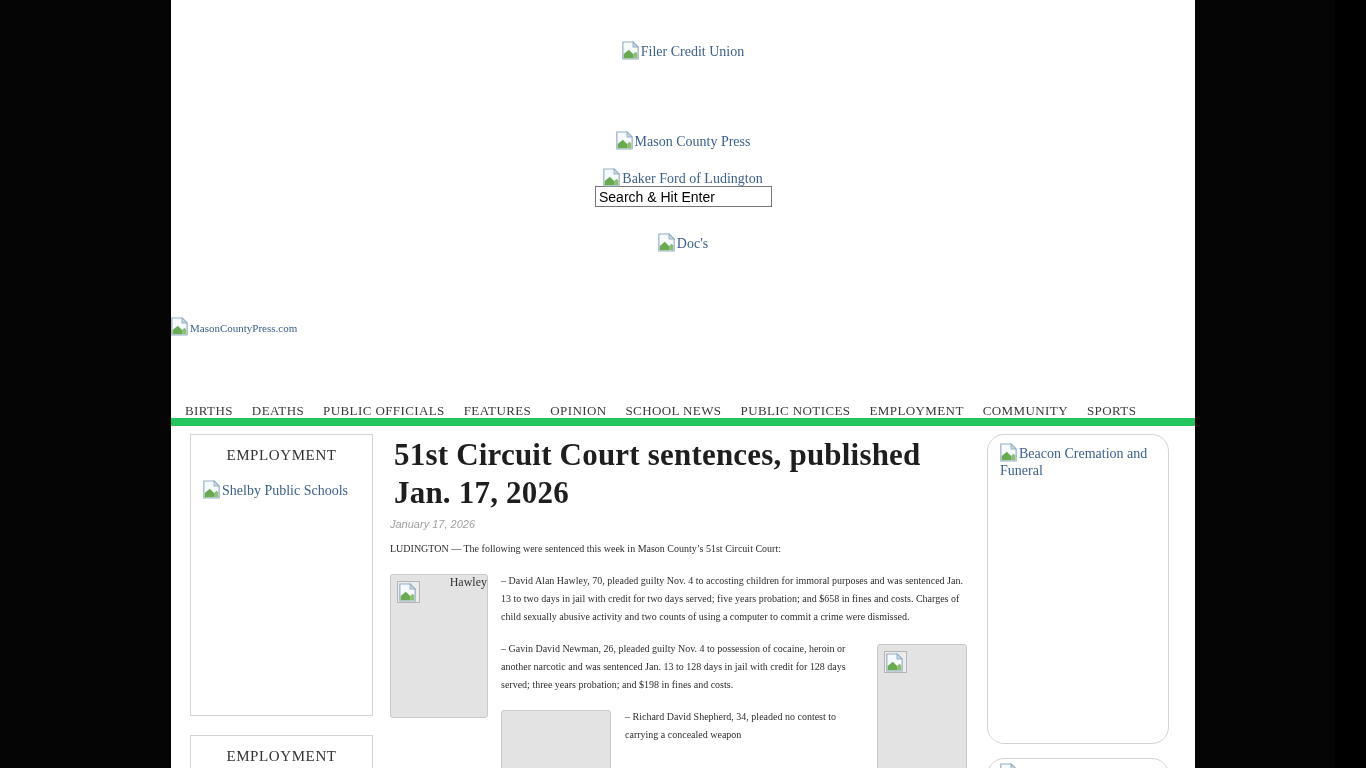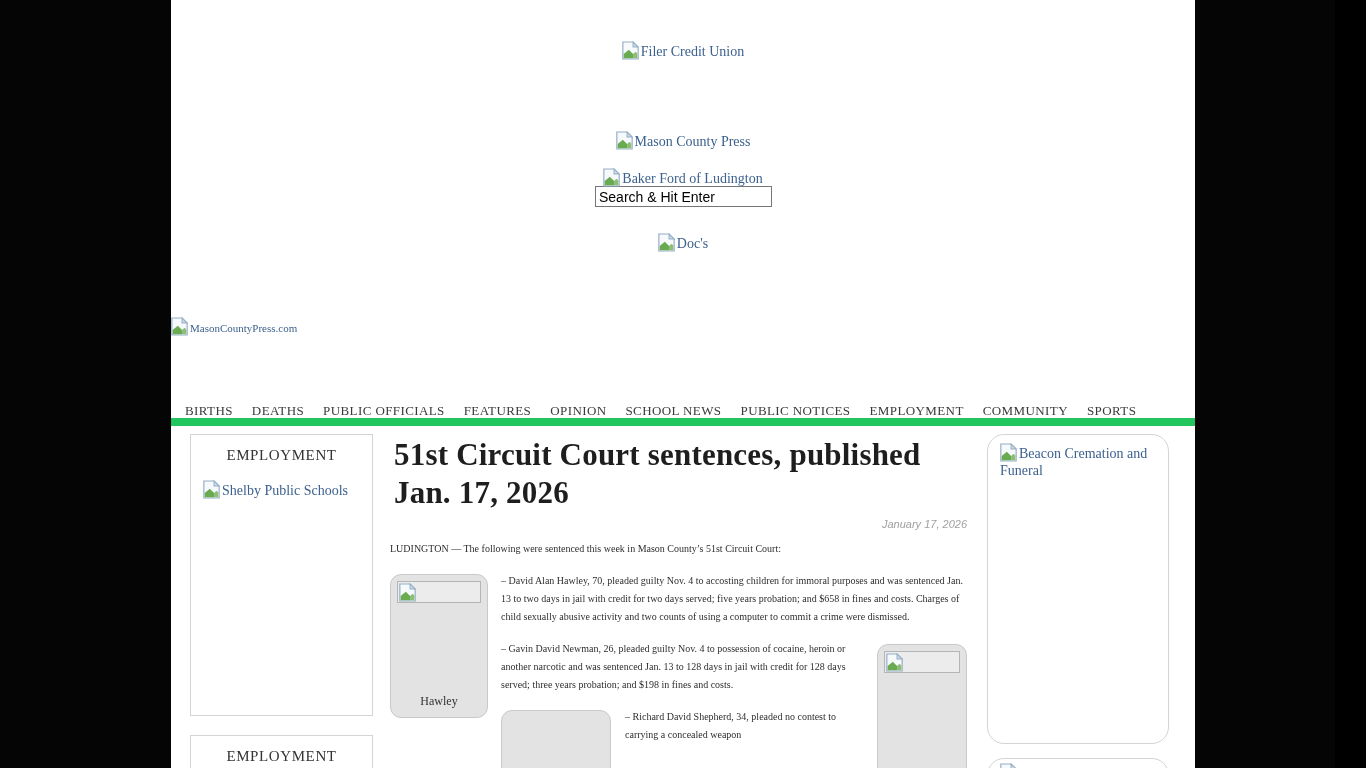--- a/index.html
+++ b/index.html
@@ -30,25 +30,25 @@
   .sbox .sb-title{display:block;text-align:center;font-size:15px;color:#333;
        letter-spacing:.6px;margin-top:12px;font-family:"Liberation Serif", serif;}
   .left-col .sbox{left:19px;width:183px;}
   .right-col-box{left:816px;width:182px;border-radius:17px;}
 
   
   .article{position:absolute;left:219px;top:434px;width:577px;}
   .article h1{margin:2px 0 0 4px;font-size:31px;line-height:38px;font-weight:700;
       color:#1e1e1e;letter-spacing:.2px;font-family:"Liberation Serif", serif;}
   .article .date{font-family:"Liberation Sans", sans-serif;font-style:italic;
-      font-size:11px;color:#a0a0a0;margin:6px 0 10px 0;text-align:right;}
+      font-size:11px;color:#a0a0a0;margin:6px 0 10px 0;}
   .article p{font-size:10px;line-height:18px;color:#2e2e2e;margin:0 0 14px 0;font-family:Liberation Serif, serif;}
 
-  .fig{background:#e3e3e3;border:1px solid #c9c9c9;border-radius:11px;box-sizing:border-box;
-       display:flex;flex-direction:column;justify-content:space-between;}
+  .fig{background:#e3e3e3;border:1px solid #c9c9c9;border-radius:3px;box-sizing:border-box;
+       display:flex;justify-content:space-between;}
   .fig .ph{margin:6px;height:22px;background:#ececec;border:1px solid #b5b5b5;
        box-sizing:border-box;padding:1px;}
   .fig .cap{text-align:center;font-size:12px;color:#333;margin:0 0 8px 0;}
   .fig-hawley{float:left;width:98px;height:144px;margin:2px 13px 10px 0;}
   .fig-newman{float:right;width:90px;height:150px;margin:4px 0 10px 12px;}
   .fig-shepherd{float:left;width:110px;height:80px;margin:2px 14px 10px 0;}
 </style>
 </head>
 <body>
 

